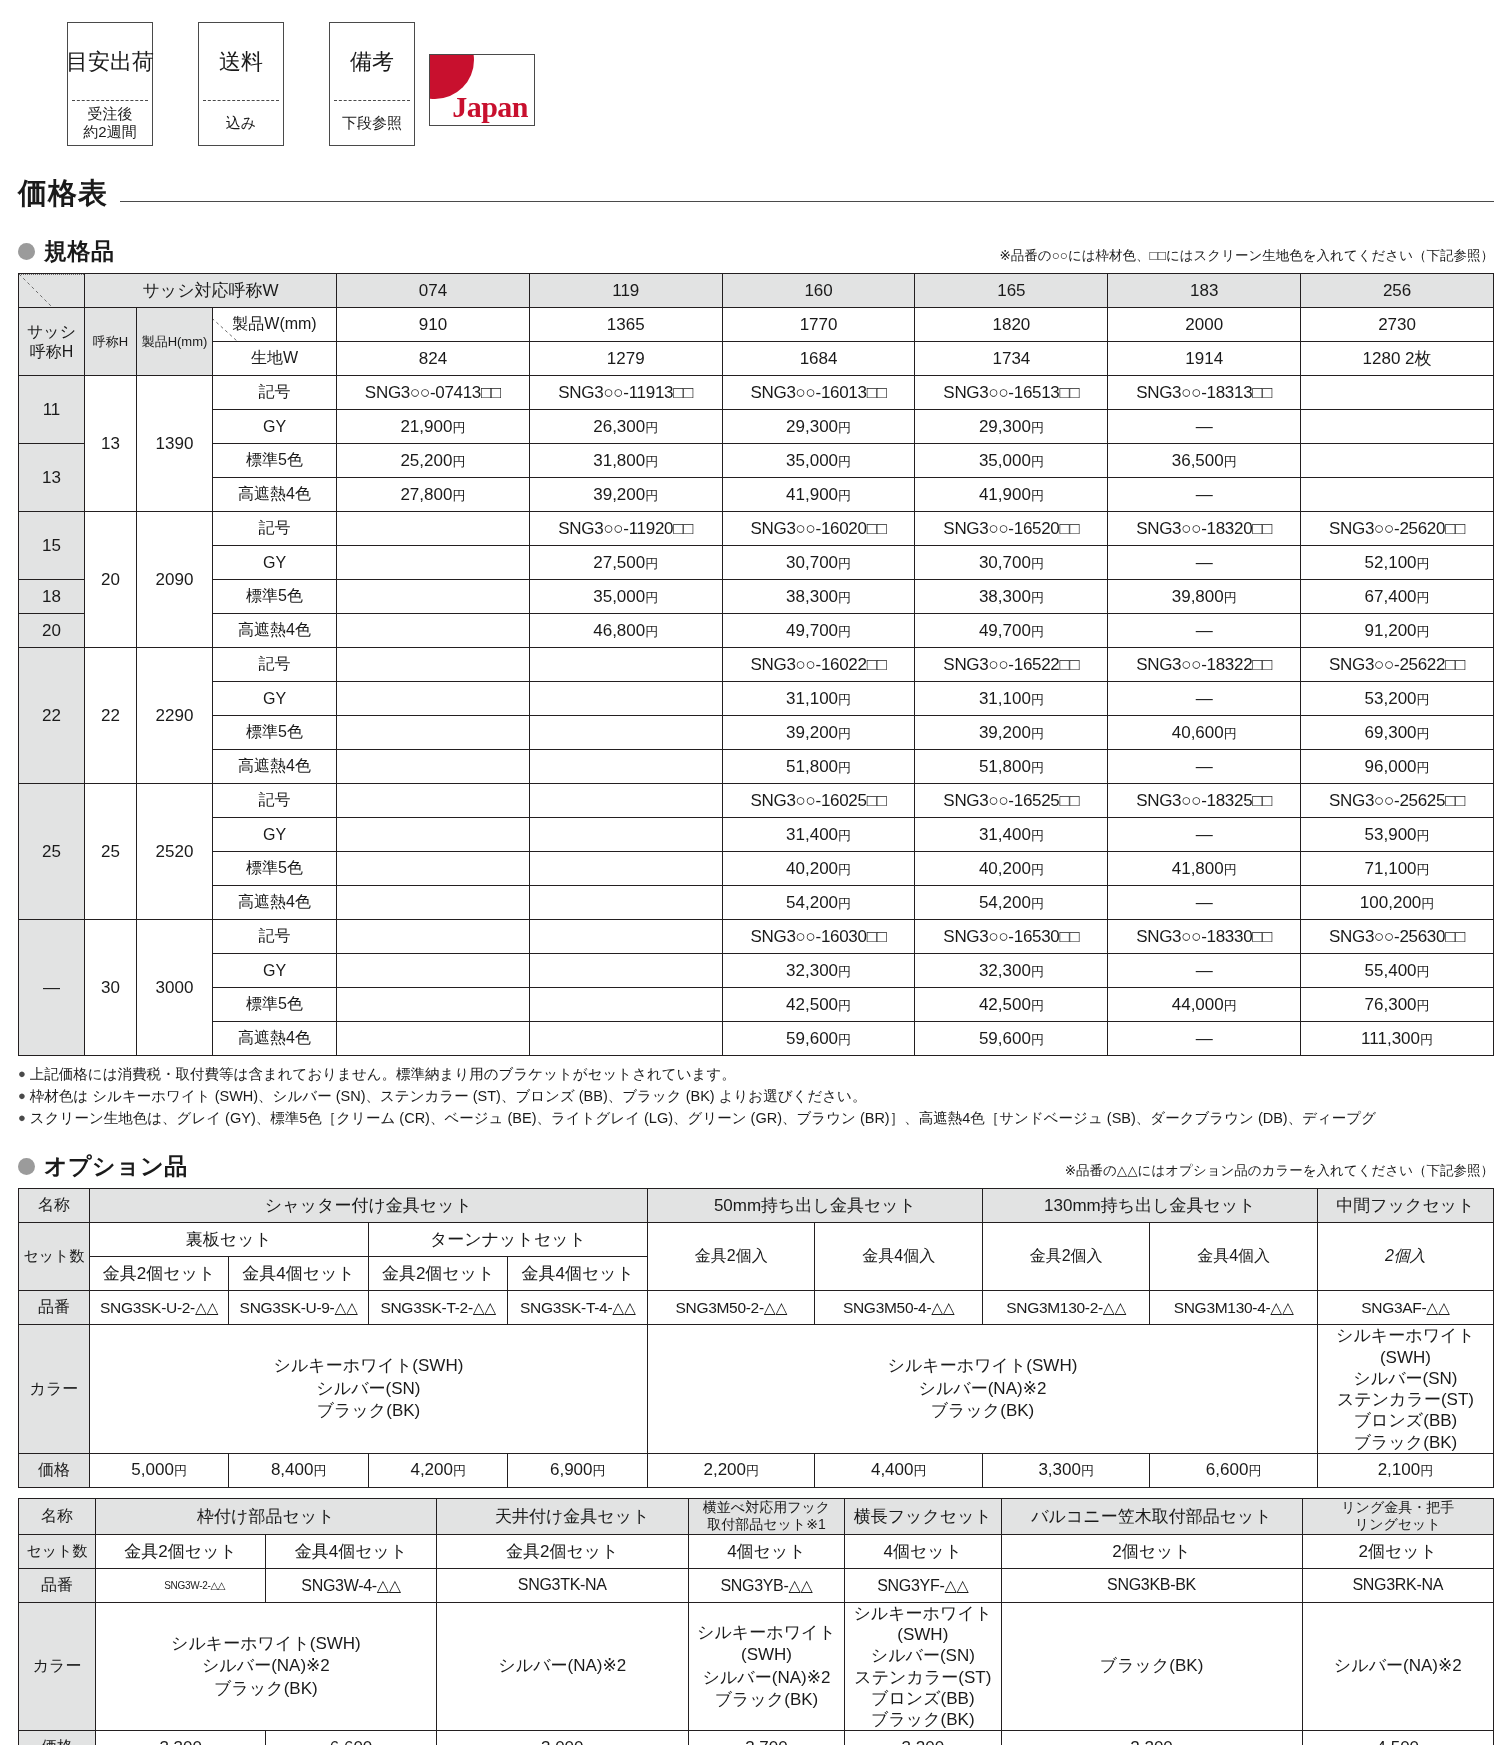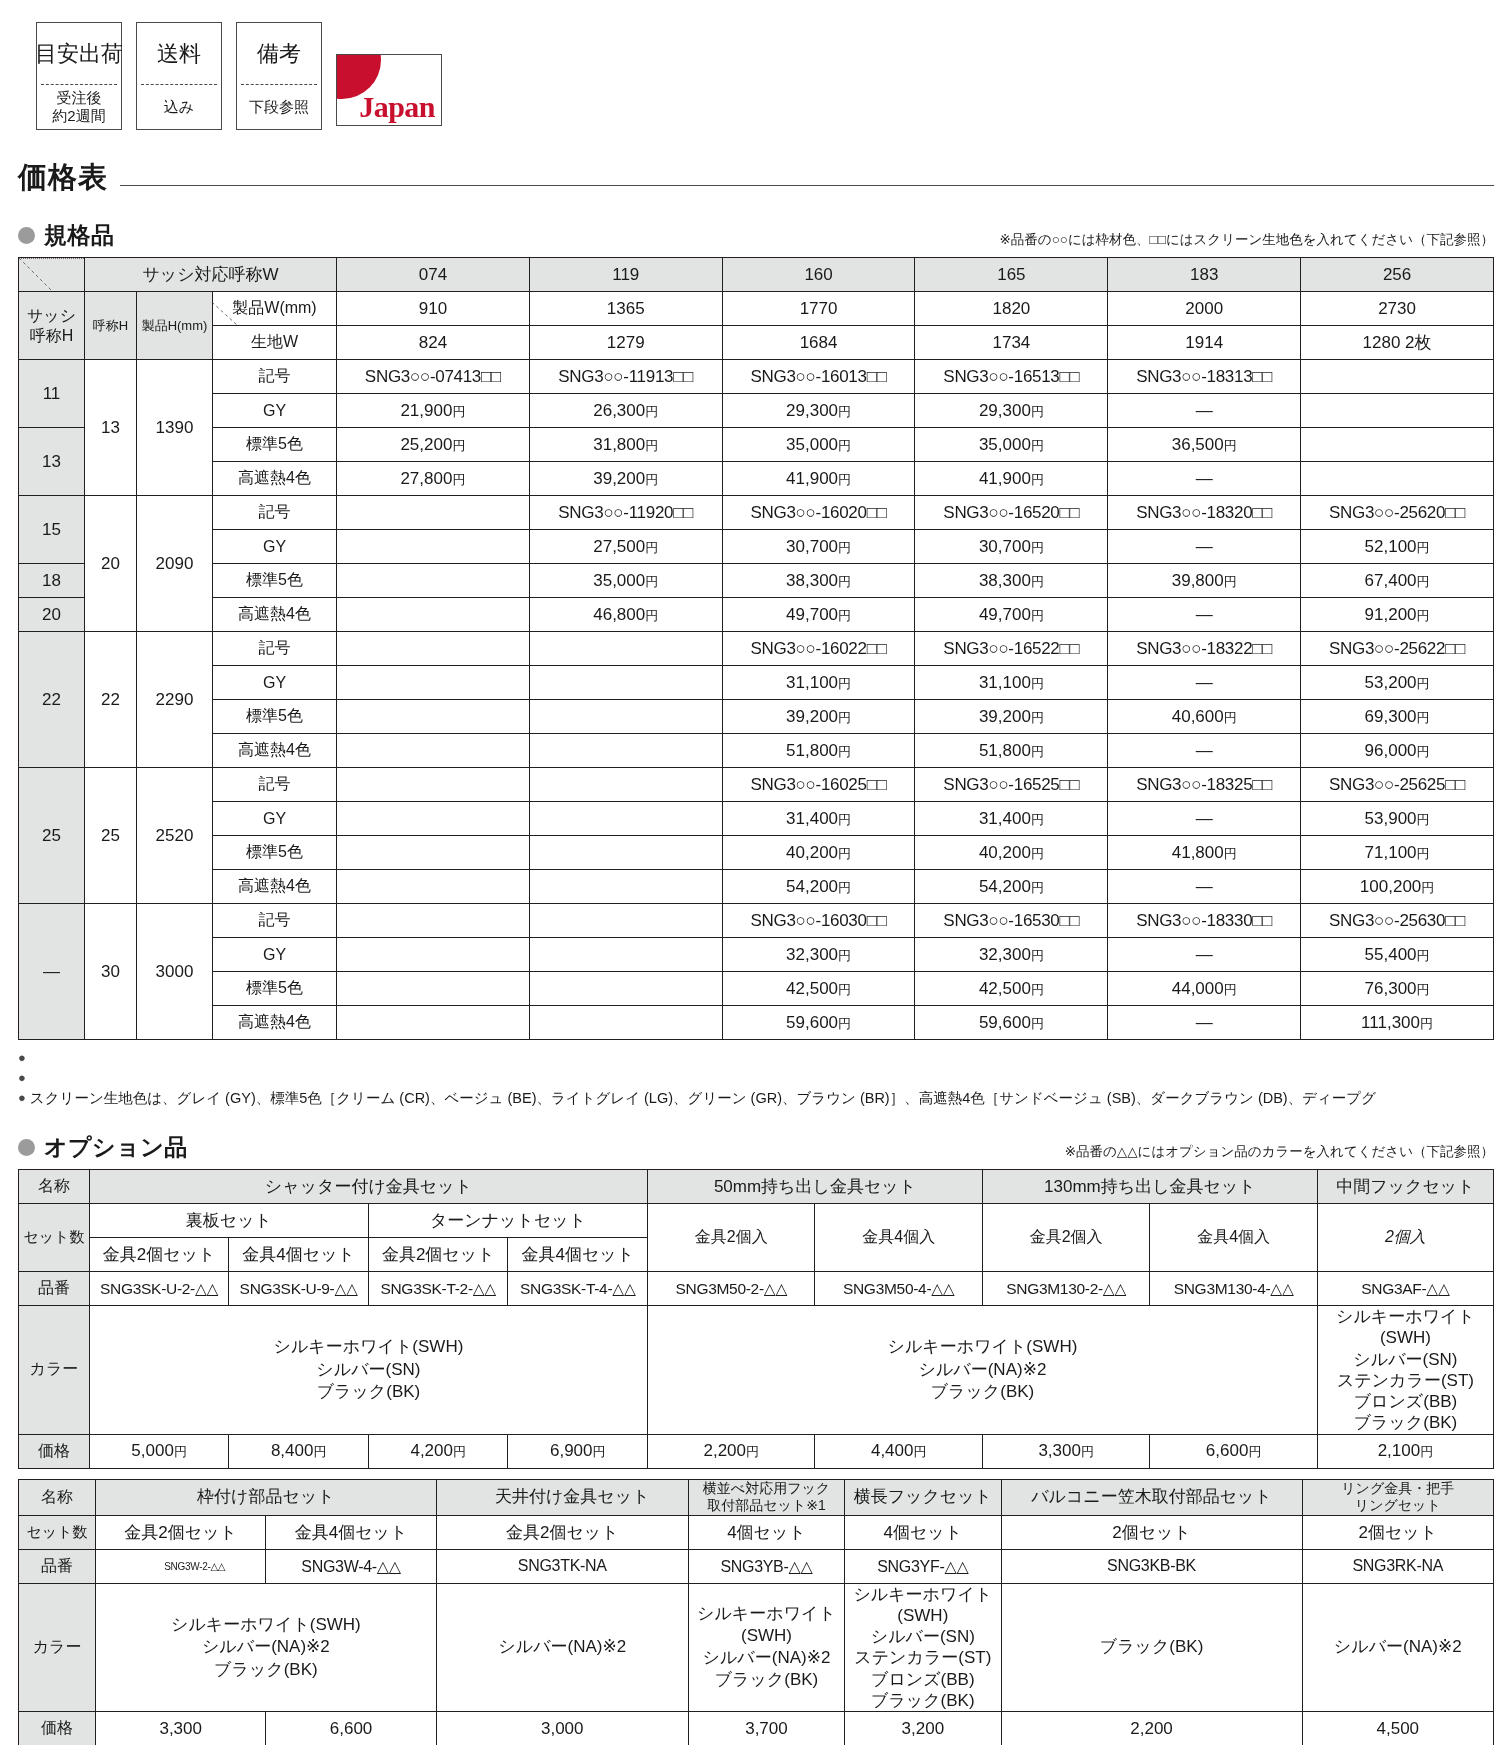--- a/index.html
+++ b/index.html
@@ -21,21 +21,22 @@
     align-items: flex-start;
     gap: 14px;
     margin: 8px 0 0 18px;
   }
   .badge {
     width: 86px;
     border: 1.3px solid #4a4a4a;
     background: #fff;
     display: flex;
     flex-direction: column;
-    height: 108px;
+    height: 124px;
+    margin-left: 31px;
   }
   .badge-top {
     flex: 1 1 auto;
     display: flex;
     align-items: center;
     justify-content: center;
     font-size: 22px;
     letter-spacing: 0px;
     white-space: nowrap;
   }
@@ -480,23 +481,25 @@
         <td>59,600<span class="yen">円</span></td>
         <td class="dash">—</td>
         <td>111,300<span class="yen">円</span></td>
       </tr>
     </tbody>
 </table>
 
 <div class="notes">
   <div class="n">
     <span class="bullet">●</span>
+    <span>上記価格には消費税・取付費等は含まれておりません。標準納まり用のブラケットがセットされています。</span>
   </div>
   <div class="n">
     <span class="bullet">●</span>
+    <span>枠材色は シルキーホワイト (SWH)、シルバー (SN)、ステンカラー (ST)、ブロンズ (BB)、ブラック (BK) よりお選びください。</span>
   </div>
   <div class="n">
     <span class="bullet">●</span>
     <span>スクリーン生地色は、グレイ (GY)、標準5色［クリーム (CR)、ベージュ (BE)、ライトグレイ (LG)、グリーン (GR)、ブラウン (BR)］、高遮熱4色［サンドベージュ (SB)、ダークブラウン (DB)、ディープグ</span>
   </div>
 </div>
 
 <div class="sub-head">
   <div class="left">
     <span class="dot"></span>

